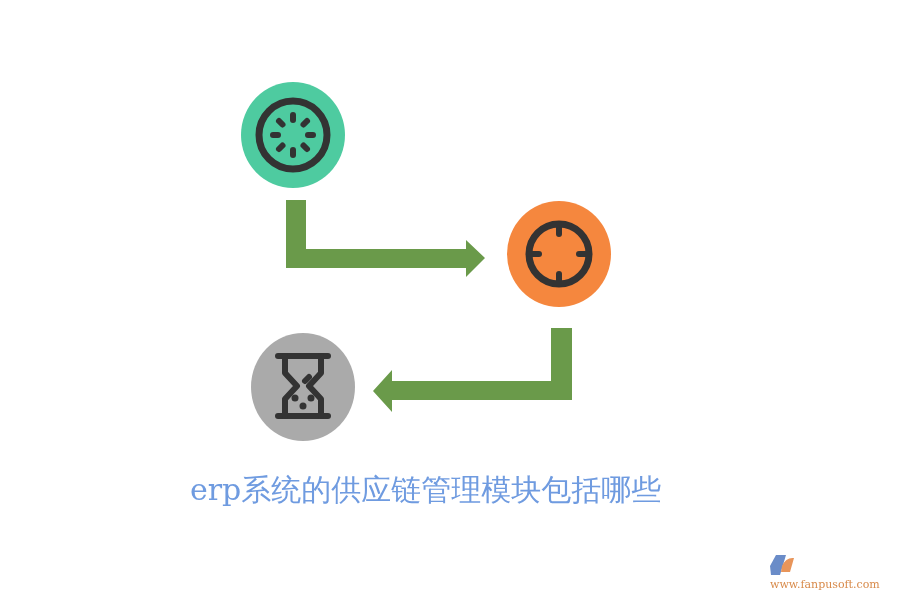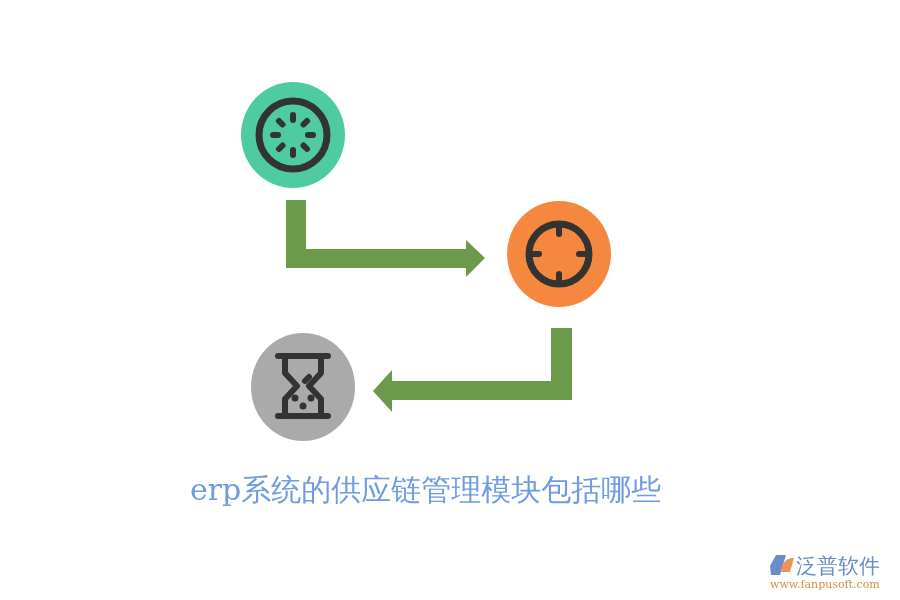--- a/index.html
+++ b/index.html
@@ -69,15 +69,14 @@
   <polygon fill="#6a9a4a" points="551,328 572,328 572,400 392,400 392,412 373,391 392,370 392,381 551,381"></polygon>
 </svg>
 
 <div class="title">erp系统的供应链管理模块包括哪些</div>
 
 <div class="logo">
   <svg class="logo-mark" width="26" height="22" viewBox="0 0 26 22">
     <polygon points="6,1 16,1 10,21 1,21 0,12" fill="#6a8cc8"></polygon>
     <path d="M12,12 Q16,3 24,4 L20,18 L11,18 Z" fill="#e8955a"></path>
   </svg>
-  <span class="logo-name">泛普软件</span>
   <span class="logo-url">www.fanpusoft.com</span>
 </div>
 
 </body></html>

